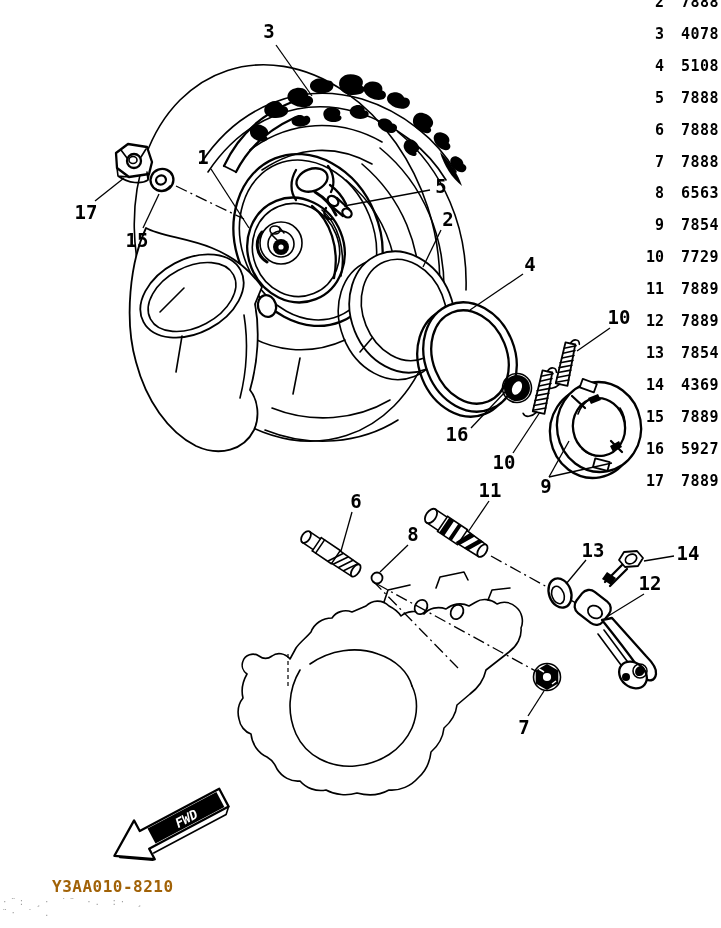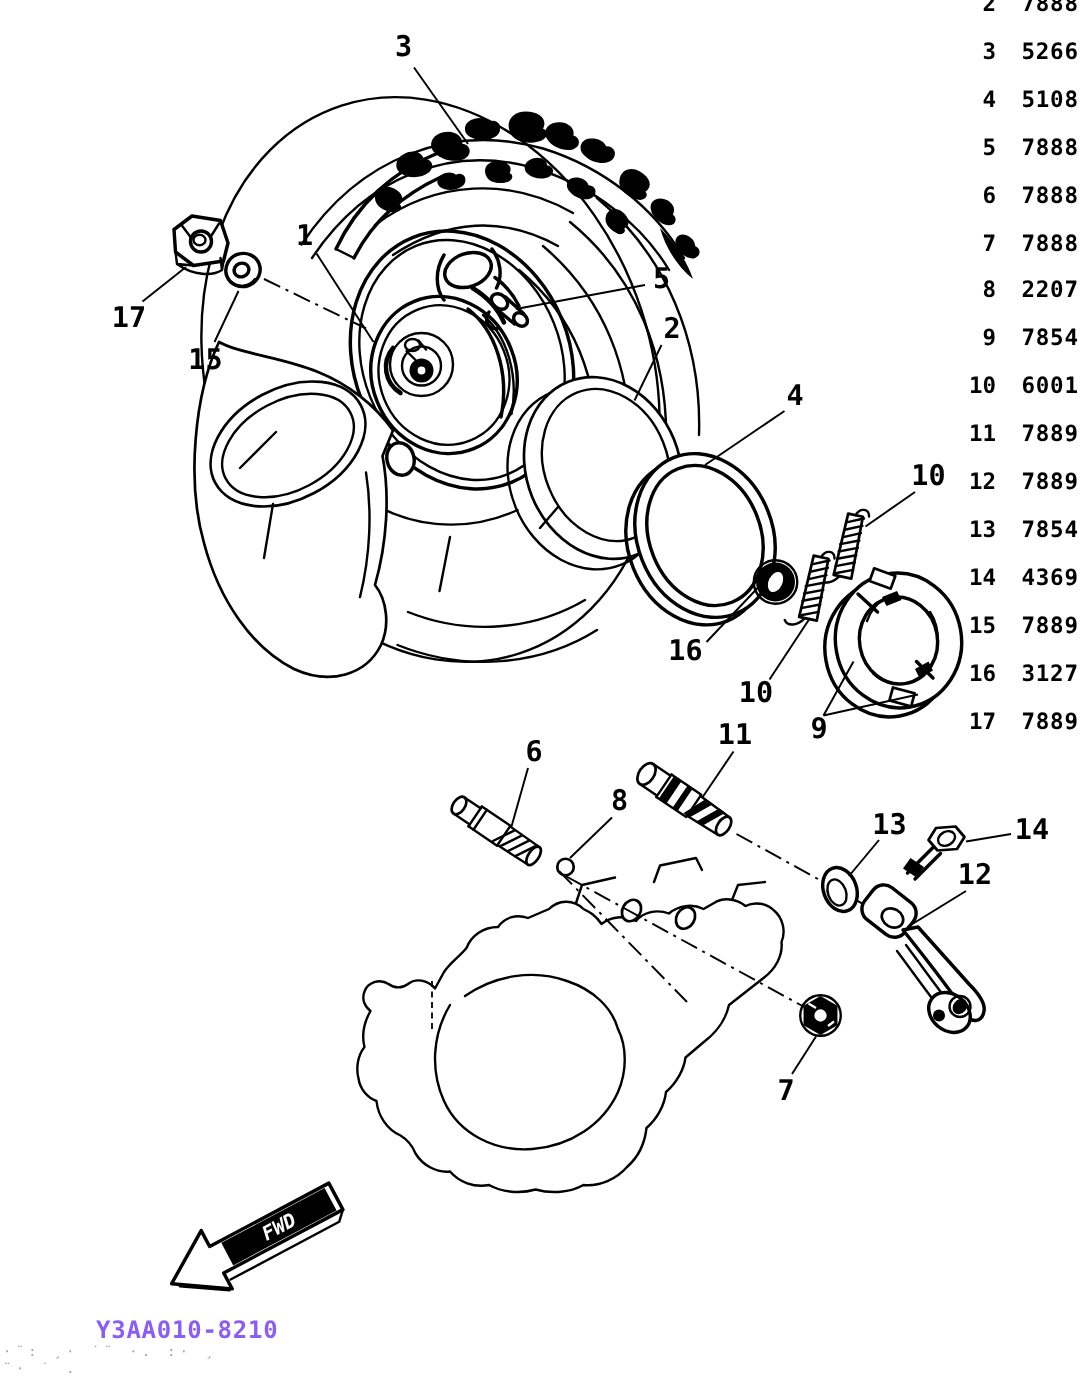--- a/index.html
+++ b/index.html
@@ -19,22 +19,22 @@
   .blk{fill:#000;stroke:none;}
   .dash{stroke:#000;fill:none;stroke-width:1.3;stroke-dasharray:12 4 2 4;}
   .dash2{stroke:#000;fill:none;stroke-width:1.2;stroke-dasharray:4 3;}
   .callout{font:bold 19px "DejaVu Sans Mono",monospace;fill:#000;text-anchor:middle;dominant-baseline:central;}
   .leader{stroke:#000;stroke-width:1.3;}
   .plist{position:absolute;left:0;top:0;width:721px;height:928px;pointer-events:none;}
   .plist-row{position:absolute;left:628px;width:120px;display:flex;align-items:baseline;
     font:bold 15px "DejaVu Sans Mono",monospace;color:#000;}
   .plist-row .ref{display:inline-block;width:36px;text-align:right;}
   .plist-row .part{display:inline-block;margin-left:17px;letter-spacing:.5px;white-space:nowrap;}
-  .drawing-number{position:absolute;left:64px;top:877px;
-    font:bold 16px "DejaVu Sans Mono",monospace;color:#8b5cf6;letter-spacing:.5px;}
+  .drawing-number{position:absolute;left:52px;top:877px;
+    font:bold 16px "DejaVu Sans Mono",monospace;color:#a16207;letter-spacing:.5px;}
   .noise{position:absolute;left:2px;top:897px;width:160px;
     font:9px "DejaVu Sans Mono",monospace;color:#8a8a8a;opacity:.8;letter-spacing:3px;line-height:11px;}
 </style>
 </head>
 <body>
 
 <div class="stage">
 
 <svg width="721" height="928" viewBox="0 0 721 928">
   <defs>
@@ -316,21 +316,21 @@
 </svg>
 
 <div class="plist" id="parts-list">
   <div class="plist-row" style="top: -7px;">
     <span class="ref">2</span>
     <span class="part">7888</span>
   </div>
 
   <div class="plist-row" style="top: 24.9px;">
     <span class="ref">3</span>
-    <span class="part">5266</span>
+    <span class="part">4078</span>
   </div>
 
   <div class="plist-row" style="top: 56.8px;">
     <span class="ref">4</span>
     <span class="part">5108</span>
   </div>
 
   <div class="plist-row" style="top: 88.7px;">
     <span class="ref">5</span>
     <span class="part">7888</span>
@@ -341,31 +341,31 @@
     <span class="part">7888</span>
   </div>
 
   <div class="plist-row" style="top: 152.5px;">
     <span class="ref">7</span>
     <span class="part">7888</span>
   </div>
 
   <div class="plist-row" style="top: 184.4px;">
     <span class="ref">8</span>
-    <span class="part">2207</span>
+    <span class="part">6563</span>
   </div>
 
   <div class="plist-row" style="top: 216.3px;">
     <span class="ref">9</span>
     <span class="part">7854</span>
   </div>
 
   <div class="plist-row" style="top: 248.2px;">
     <span class="ref">10</span>
-    <span class="part">6001</span>
+    <span class="part">7729</span>
   </div>
 
   <div class="plist-row" style="top: 280.1px;">
     <span class="ref">11</span>
     <span class="part">7889</span>
   </div>
 
   <div class="plist-row" style="top: 312px;">
     <span class="ref">12</span>
     <span class="part">7889</span>
@@ -381,21 +381,21 @@
     <span class="part">4369</span>
   </div>
 
   <div class="plist-row" style="top: 407.7px;">
     <span class="ref">15</span>
     <span class="part">7889</span>
   </div>
 
   <div class="plist-row" style="top: 439.6px;">
     <span class="ref">16</span>
-    <span class="part">3127</span>
+    <span class="part">5927</span>
   </div>
 
   <div class="plist-row" style="top: 471.5px;">
     <span class="ref">17</span>
     <span class="part">7889</span>
   </div>
 </div>
 
 <div class="drawing-number">Y3AA010-8210</div>
 

